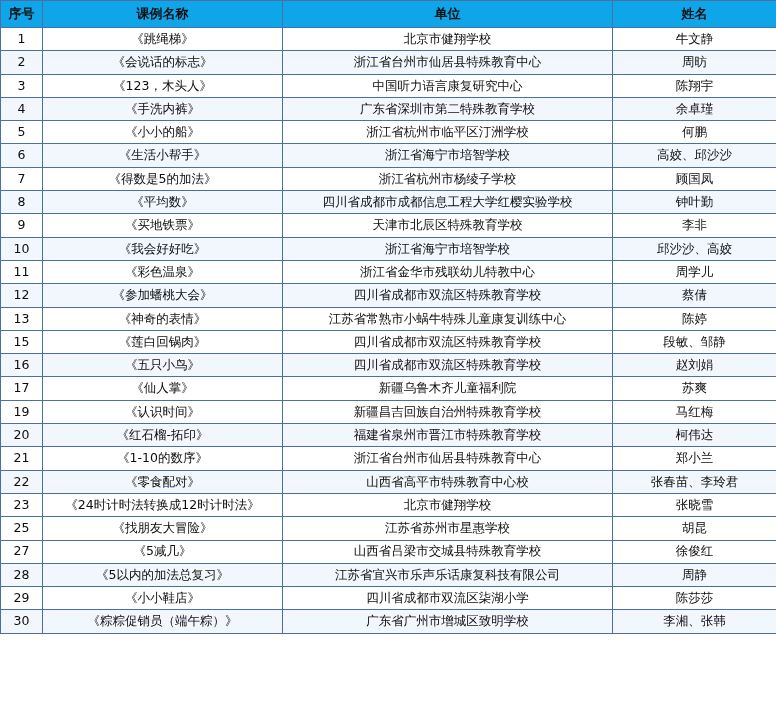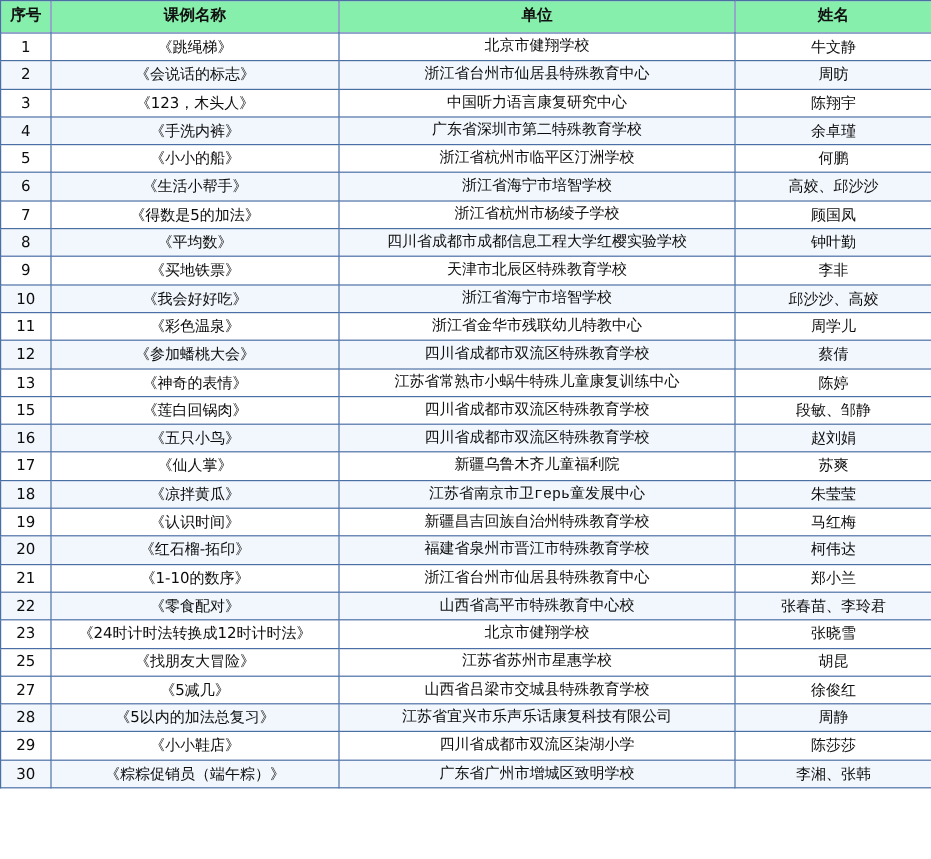--- a/index.html
+++ b/index.html
@@ -30,41 +30,40 @@
     vertical-align: middle;
     font-size: 12.5px;
     color: #0d0d0d;
     padding: 0;
     height: 22.3px;
     line-height: 1.15;
     overflow: hidden;
     white-space: nowrap;
   }
   table.grid thead th {
-    background: #86efac;
+    background: #0ea5e9;
     font-weight: bold;
     font-size: 13px;
     height: 26px;
     color: #111;
   }
   table.grid tbody tr.even td {
     background: #ffffff;
   }
   table.grid tbody tr.odd td {
     background: #f2f7fd;
   }
   td.idx {
     font-size: 12px;
   }
   td.name {
     font-size: 12.5px;
   }
   td.unit {
     font-size: 12.5px;
-    font-family: Liberation Mono, monospace;
   }
   td.person {
     font-size: 12.5px;
   }
 </style>
 </head>
 <body>
 
 <table class="grid">
   <colgroup>
@@ -171,26 +170,20 @@
         <td class="name">《五只小鸟》</td>
         <td class="unit">四川省成都市双流区特殊教育学校</td>
         <td class="person">赵刘娟</td>
       </tr>
       <tr class="even">
         <td class="idx">17</td>
         <td class="name">《仙人掌》</td>
         <td class="unit">新疆乌鲁木齐儿童福利院</td>
         <td class="person">苏爽</td>
       </tr>
-      <tr class="odd">
-        <td class="idx">18</td>
-        <td class="name">《凉拌黄瓜》</td>
-        <td class="unit">江苏省南京市卫герь童发展中心</td>
-        <td class="person">朱莹莹</td>
-      </tr>
       <tr class="even">
         <td class="idx">19</td>
         <td class="name">《认识时间》</td>
         <td class="unit">新疆昌吉回族自治州特殊教育学校</td>
         <td class="person">马红梅</td>
       </tr>
       <tr class="odd">
         <td class="idx">20</td>
         <td class="name">《红石榴-拓印》</td>
         <td class="unit">福建省泉州市晋江市特殊教育学校</td>

